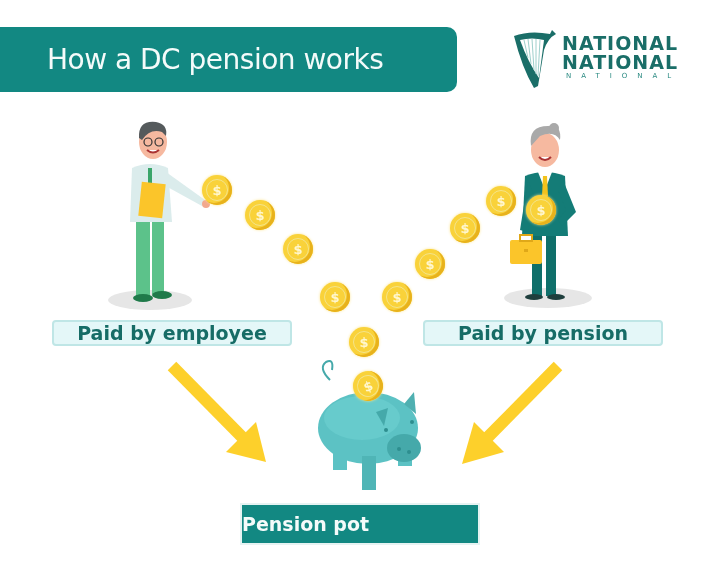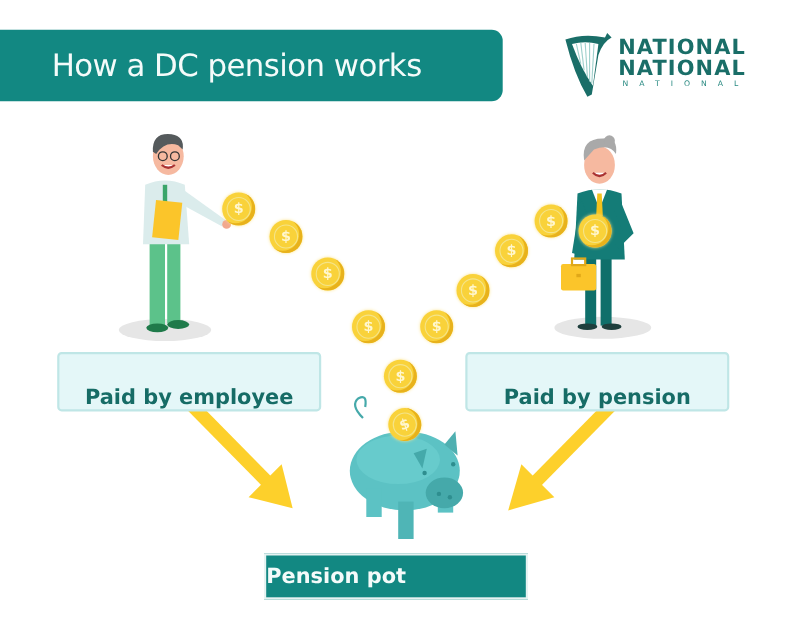--- a/index.html
+++ b/index.html
@@ -2,21 +2,21 @@
 <html><head>
 <meta charset="utf-8">
 <style>
   html, body { margin: 0; padding: 0; }
   body { width: 720px; height: 576px; background: #ffffff; position: relative; overflow: hidden; font-family: "DejaVu Sans", "Liberation Sans", sans-serif; }
   .title-bar { position: absolute; left: 0; top: 27px; width: 457px; height: 65px; background: #128882; border-radius: 0 10px 10px 0; display: flex; align-items: center; }
   .title-bar span { color: #f4fbfa; font-weight: normal; font-size: 28px; margin-left: 47px; letter-spacing: -0.5px; }
   .logo { position: absolute; left: 510px; top: 28px; width: 185px; height: 62px; }
   .logo .word { position: absolute; left: 52px; font-weight: bold; color: #1a6e68; font-size: 19px; line-height: 19px; letter-spacing: 1px; }
   .logo .sub { position: absolute; left: 56px; top: 44px; color: #2a8a82; font-size: 7px; letter-spacing: 10px; }
-  .label-box { position: absolute; height: 54px; background: #e4f7f8; border: 2px solid #bfe6e6; border-radius: 4px; display: flex; align-items: flex-end; justify-content: center; box-sizing: border-box; }
+  .label-box { position: absolute; height: 26px; background: #e4f7f8; border: 2px solid #bfe6e6; border-radius: 4px; display: flex; align-items: flex-end; justify-content: center; box-sizing: border-box; }
   .label-box span { color: #166c66; font-weight: bold; font-size: 19px; }
   .pot-box { position: absolute; left: 240px; top: 503px; width: 240px; height: 42px; background: #128882; display: flex; align-items: center; justify-content: flex-start; border: 2px solid #e6f3f2; box-sizing: border-box; }
   .pot-box span { color: #f4fbfa; font-weight: bold; font-size: 19px; }
   .coin { position: absolute; width: 30px; height: 30px; border-radius: 50%; background: #f9d23a; box-shadow: inset -3px -2px 0 #e8b21c, 0 0 3px #fbe38a; display: flex; align-items: center; justify-content: center; }
   .coin::before { content: ""; position: absolute; width: 20px; height: 20px; border-radius: 50%; border: 1.5px solid #f4e48a; }
   .coin span { color: #fff7cf; font-weight: bold; font-size: 13px; position: relative; }
   svg.abs { position: absolute; left: 0; top: 0; }
 </style>
 </head>
 <body>

